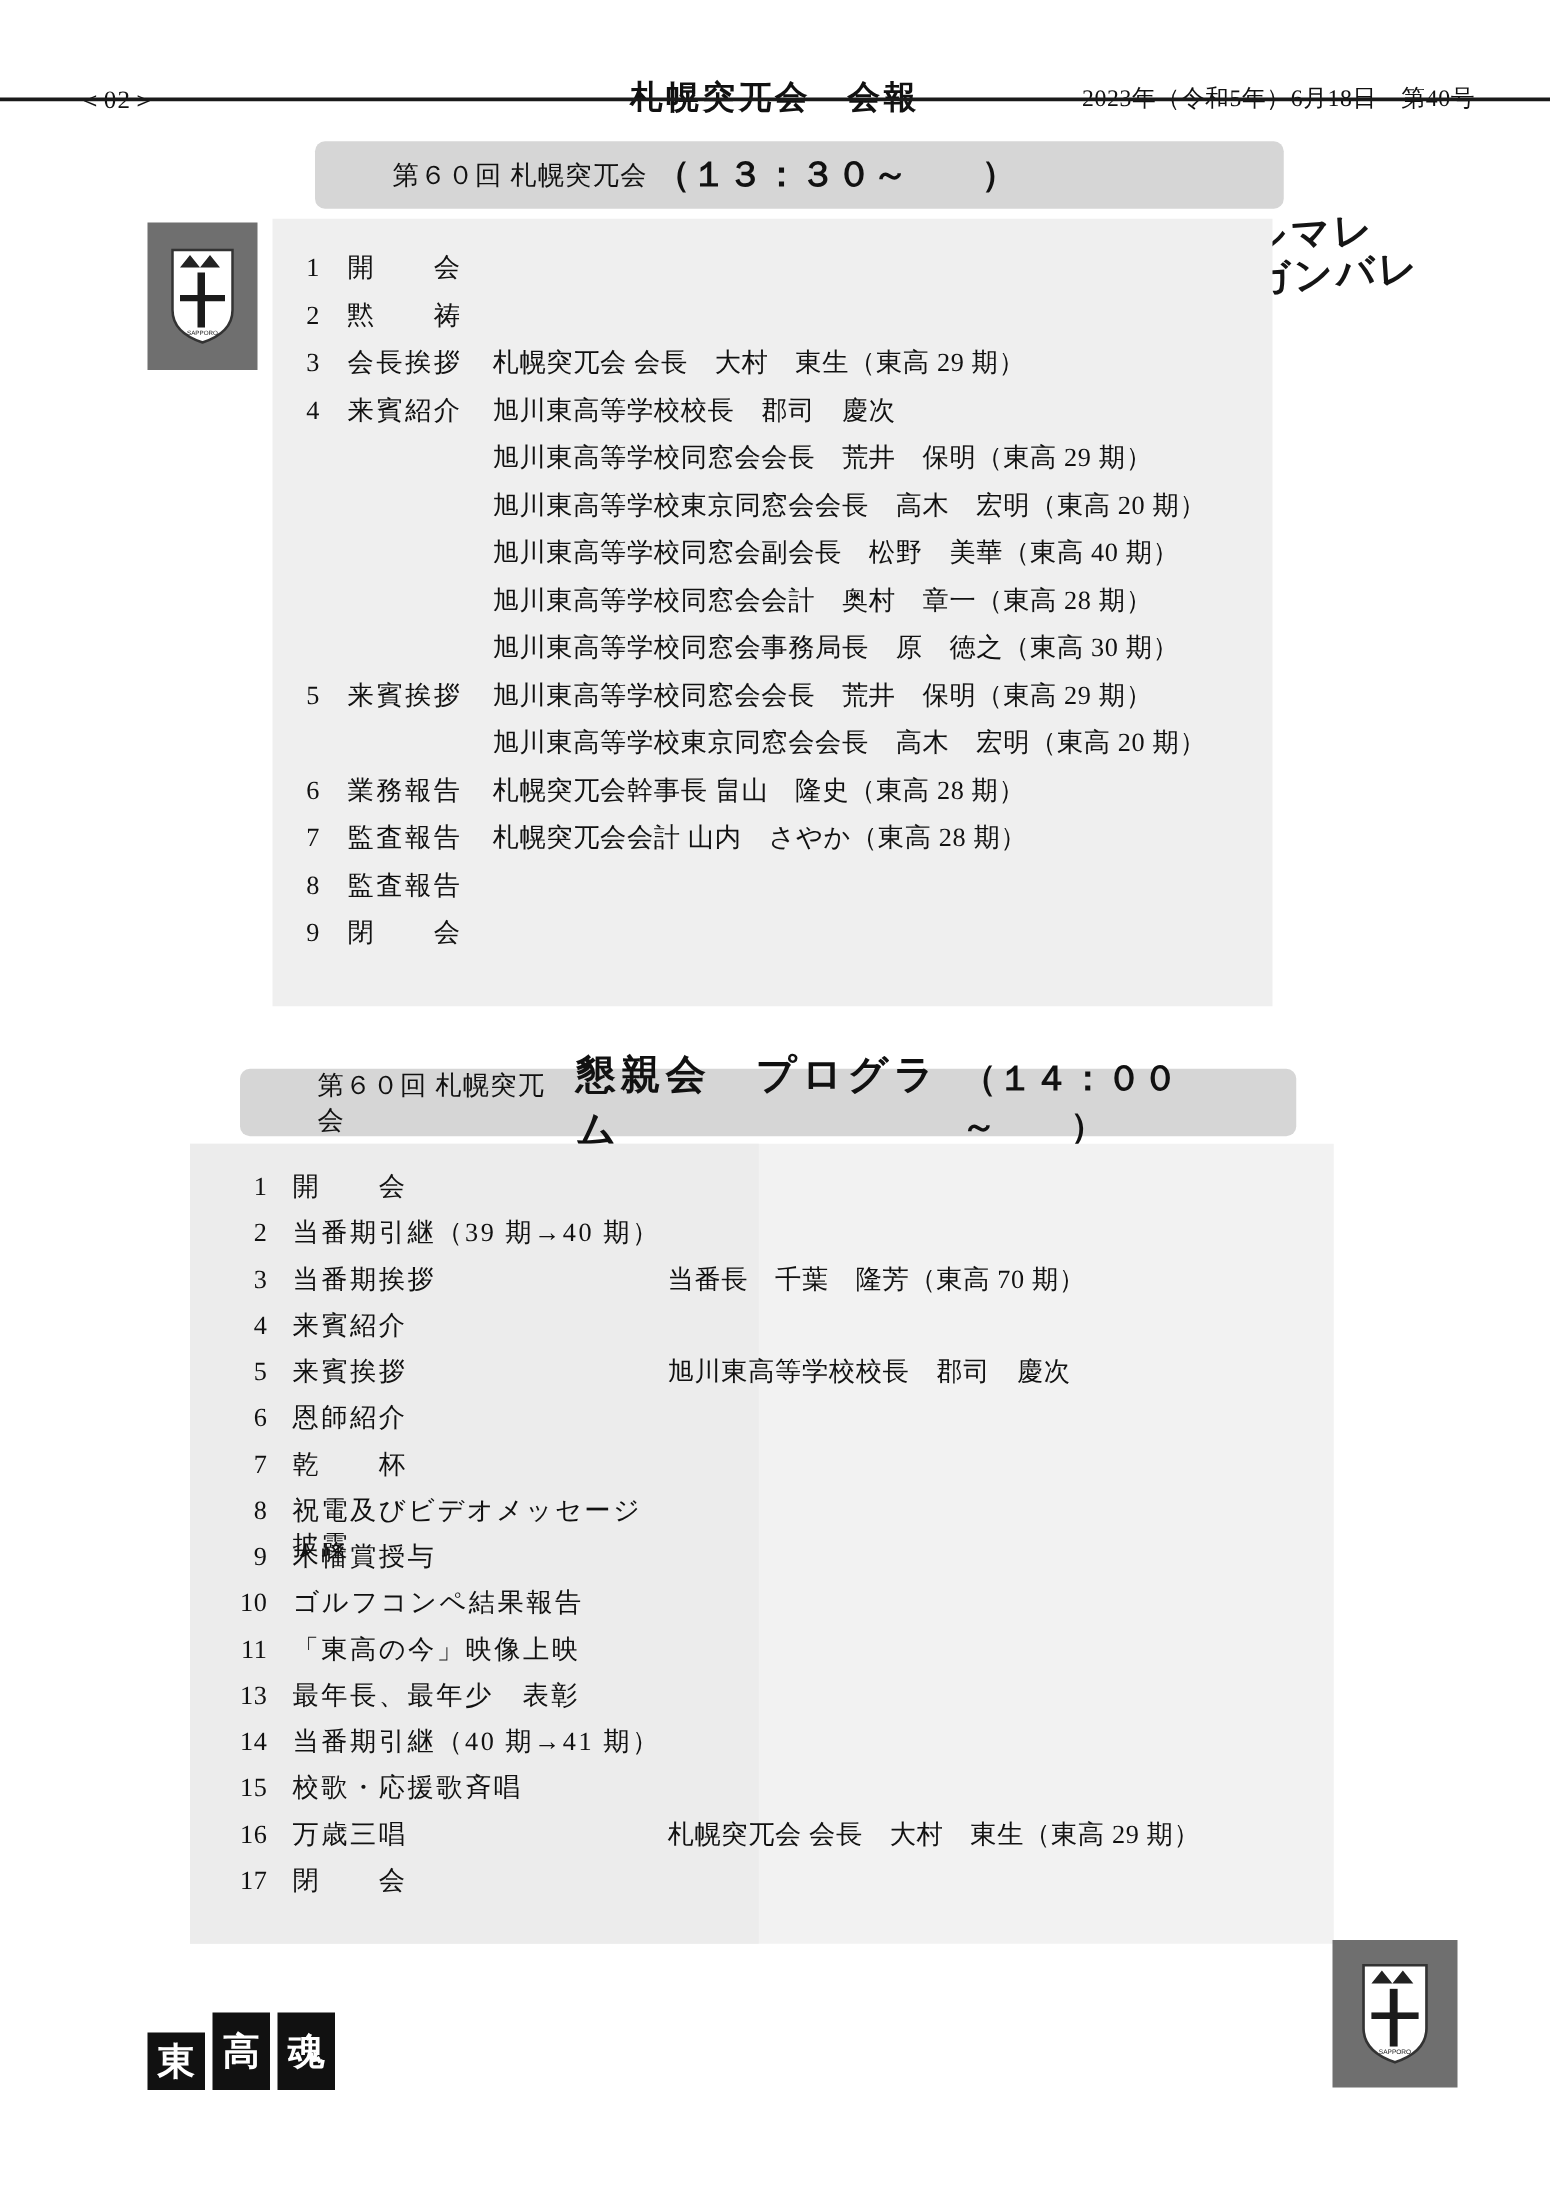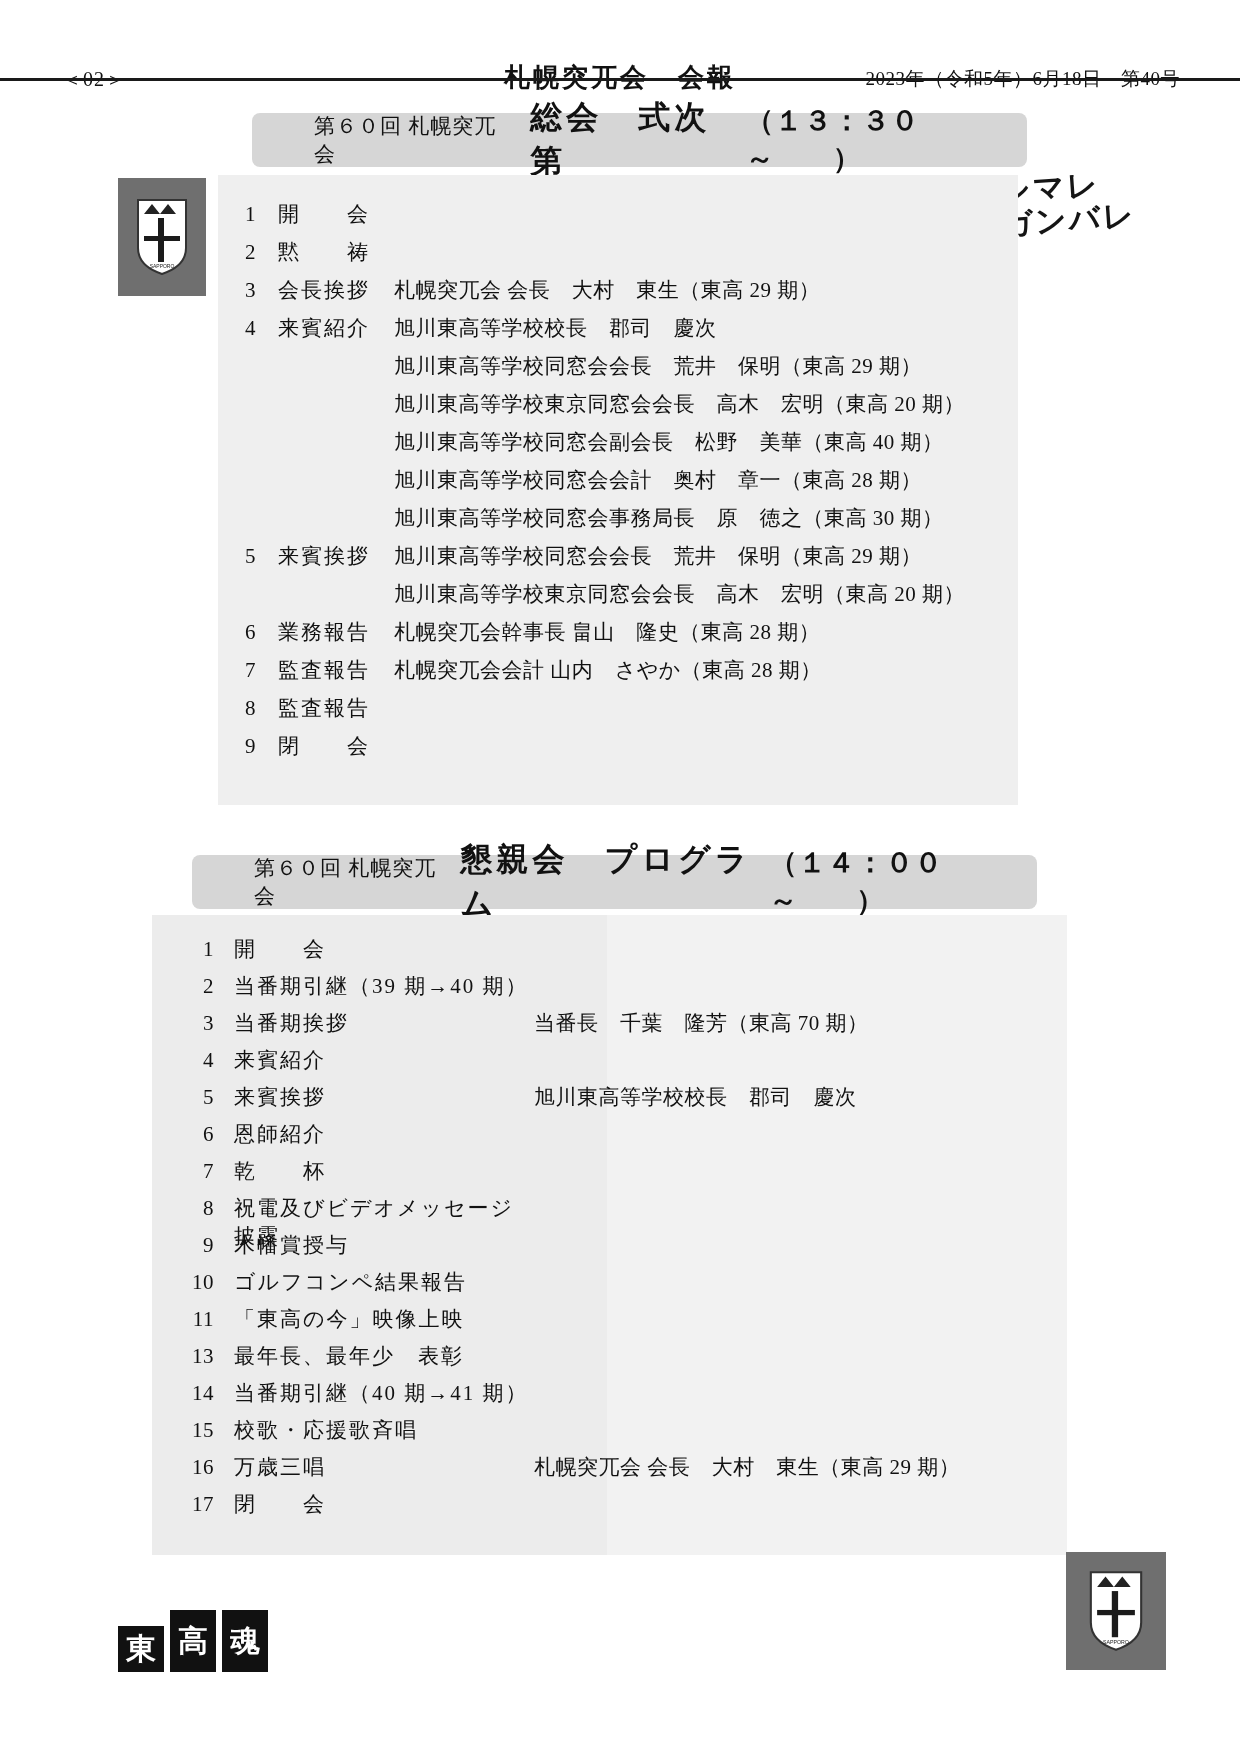--- a/index.html
+++ b/index.html
@@ -204,21 +204,20 @@
     <path d="M4 4 H52 V52 Q52 70 28 78 Q4 70 4 52 Z" fill="#ffffff" stroke="#333" stroke-width="2"></path>
     <path d="M10 18 L18 8 L26 18 L34 8 L42 18 Z" fill="#222"></path>
     <rect x="24" y="22" width="6" height="44" fill="#1b1b1b"></rect>
     <rect x="10" y="40" width="36" height="5" fill="#1b1b1b"></rect>
     <text x="28" y="72" font-size="5" text-anchor="middle" fill="#222" font-family="Liberation Sans, sans-serif">SAPPORO</text>
   </svg>
 </div>
 
 <div class="banner" style="left:252px; top:113px; width:775px; height:54px;">
   <span class="b-small" style="margin-left:30px;">第６０回 札幌突兀会</span>
-  <span class="b-big">総会　式次第</span>
   <span class="b-time">（１３：３０～　　）</span>
 </div>
 
 <div class="shade" style="left:218px; top:175px; width:800px; height:630px;"></div>
 
 <div class="rows rows-a" style="left:222px; top:200px; width:790px;">
   <div class="row">
     <span class="num">1</span>
     <span class="label spaced">開　　会</span>
     <span class="detail"></span>

